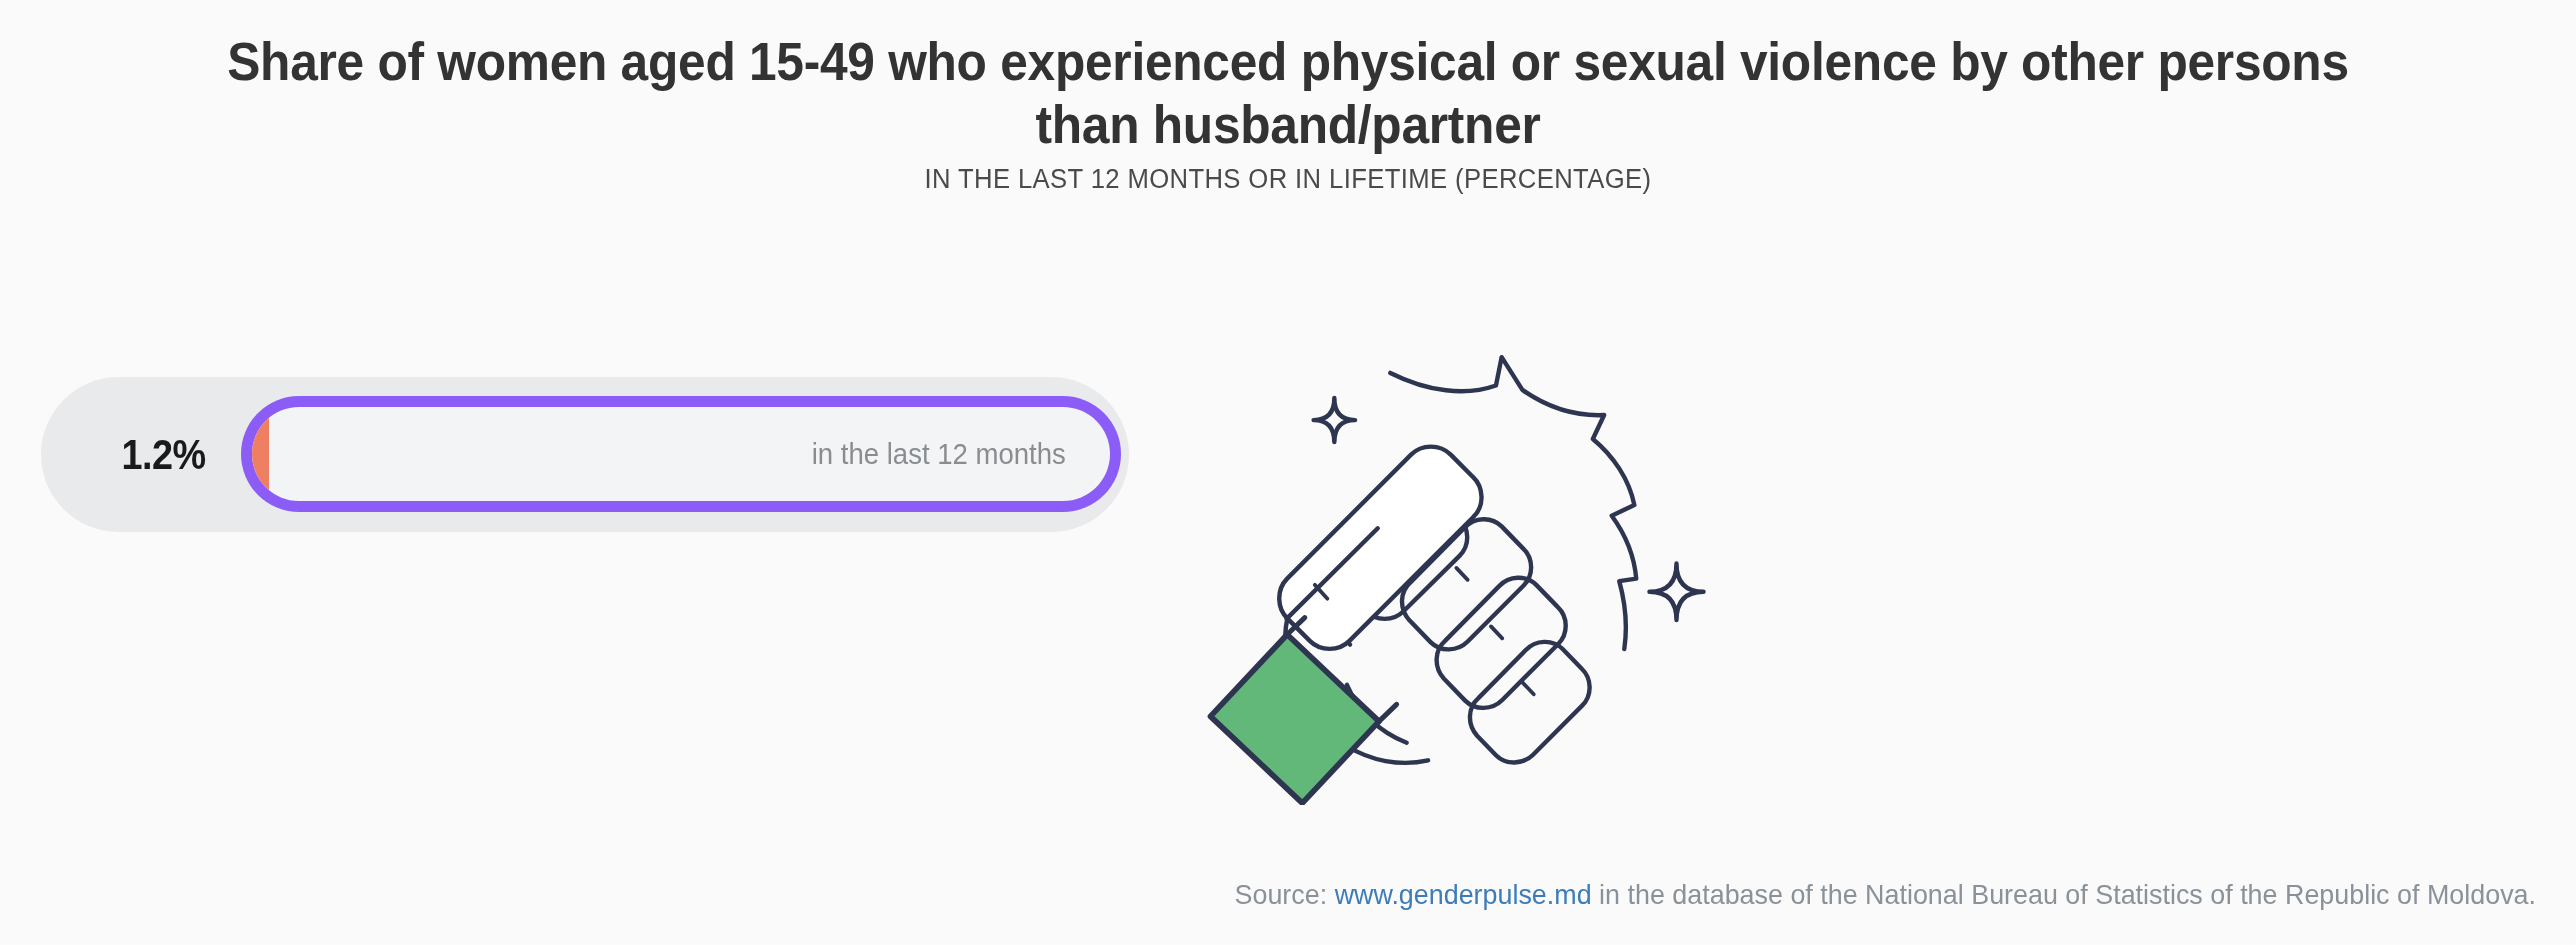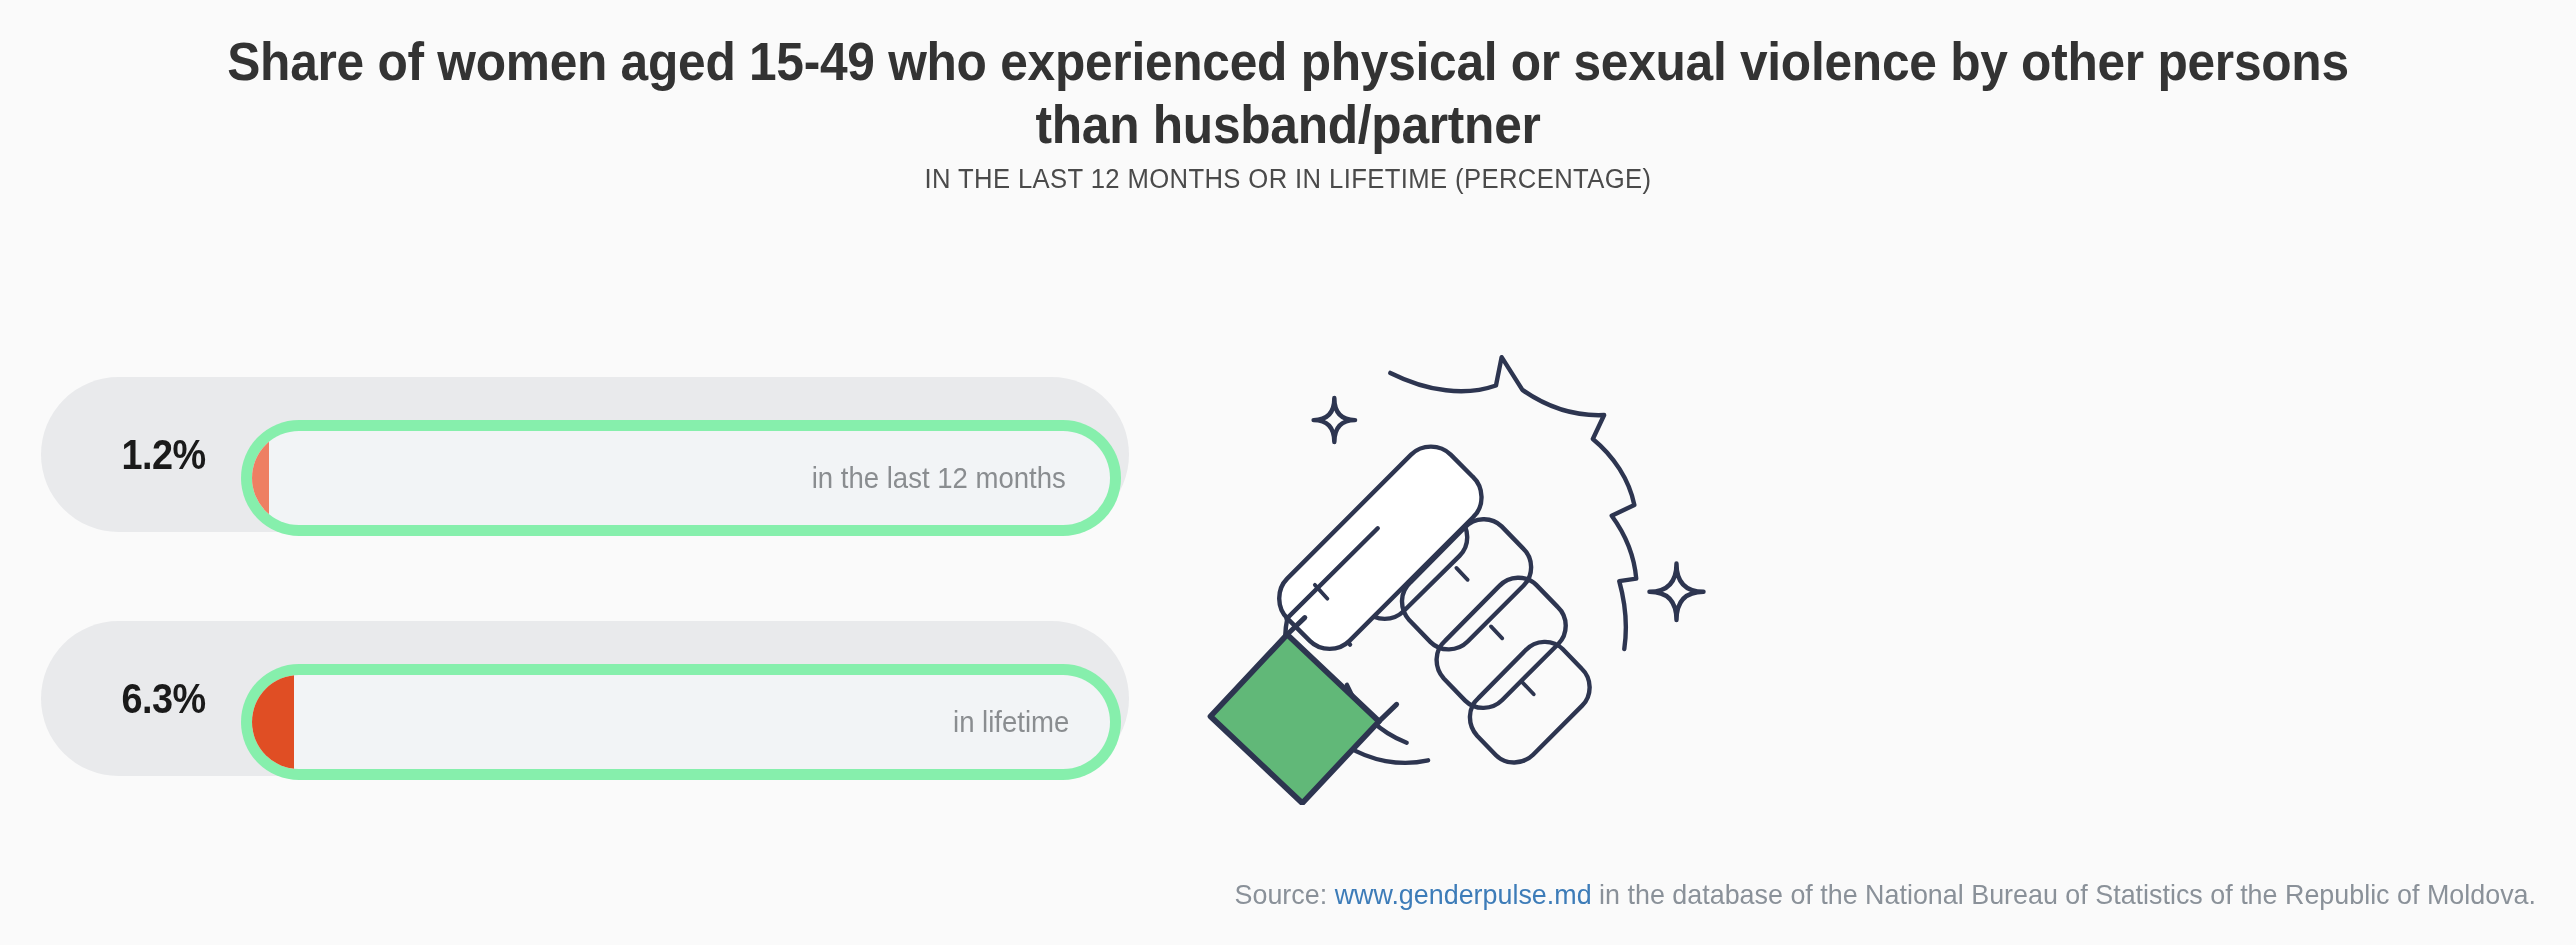--- a/index.html
+++ b/index.html
@@ -74,23 +74,22 @@
     color: #1a1a1a;
     transform: scaleX(0.9);
     letter-spacing: -0.6px;
   }
 
   
   .bar-ring {
     position: absolute;
     left: 200px;
     width: 880px;
-    background: #86efac;
+    background: #8b5cf6;
     border-radius: 69px;
-    margin-top: 24px;
   }
   #bar-ring-1 { top: 19px; height: 116px; }
   #bar-ring-2 { top: 19px; height: 116px; }
 
   .bar-track {
     position: absolute;
     top: 11.3px;
     left: 11.3px;
     right: 11.3px;
     bottom: 11.3px;
@@ -192,29 +191,20 @@
   <div class="bar-outer" id="bar-outer-1">
     <div class="bar-value">1.2%</div>
     <div class="bar-ring" id="bar-ring-1">
       <div class="bar-track">
         <div class="bar-fill" id="bar-fill-1"></div>
         <div class="bar-label">in the last 12 months</div>
       </div>
     </div>
   </div>
 
-  <div class="bar-outer" id="bar-outer-2">
-    <div class="bar-value">6.3%</div>
-    <div class="bar-ring" id="bar-ring-2">
-      <div class="bar-track">
-        <div class="bar-fill" id="bar-fill-2"></div>
-        <div class="bar-label">in lifetime</div>
-      </div>
-    </div>
-  </div>
 
   <div id="illustration">
     <svg viewBox="0 0 920 760" xmlns="http://www.w3.org/2000/svg" fill="none" stroke="#2d3550" stroke-width="7" stroke-linecap="round" stroke-linejoin="round">
 
       <g>
         <path d="M350 73 C 410 103 470 110 518 93 L 527 48 L 560 100
                  C 600 128 645 142 690 140 L 672 178
                  C 705 205 730 243 738 283
                  L 702 300 C 724 330 738 365 741 400
                  L 714 404 C 724 440 727 478 722 512"></path>

